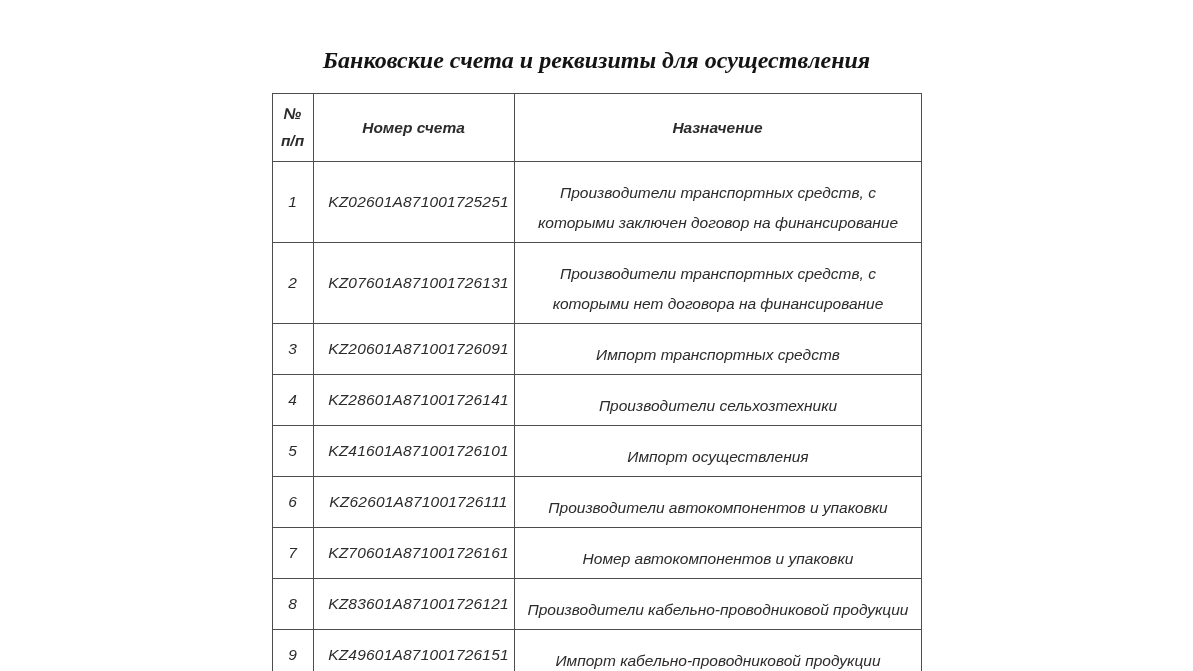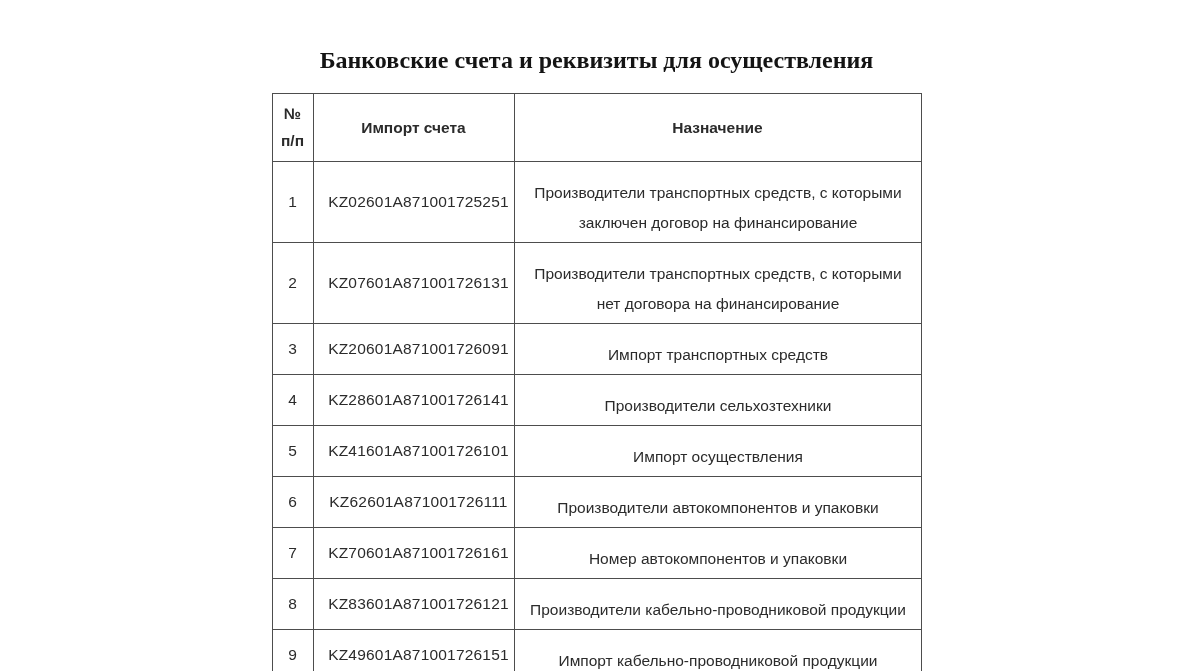--- a/index.html
+++ b/index.html
@@ -6,20 +6,21 @@
   html, body { background: #ffffff; }
   .page {
     width: 1193px;
     height: 671px;
     margin: 0 auto;
     background: #ffffff;
     position: relative;
     overflow: hidden;
     font-family: "Liberation Sans", sans-serif;
     color: #262626;
+    font-style: italic;
   }
   .doc-title {
     margin-top: 42px;
     text-align: center;
     font-family: "Liberation Serif", serif;
     font-weight: 700;
     font-size: 24px;
     line-height: 37px;
     color: #141414;
   }
@@ -64,21 +65,21 @@
   <table class="bank-table">
     <colgroup>
       <col class="col-num">
       <col class="col-account">
       <col class="col-purpose">
     </colgroup>
     <thead>
       <tr>
         <th class="th-num">№
 п/п</th>
-        <th>Импорт счета</th>
+        <th>Номер счета</th>
         <th>Назначение</th>
       </tr>
     </thead>
     <tbody>
       <tr class="h-lg">
         <td class="cell-num">1</td>
         <td class="cell-account">KZ02601A871001725251</td>
         <td class="cell-purpose">Производители транспортных средств, с которыми заключен договор на финансирование</td>
       </tr>
       <tr class="h-lg">

